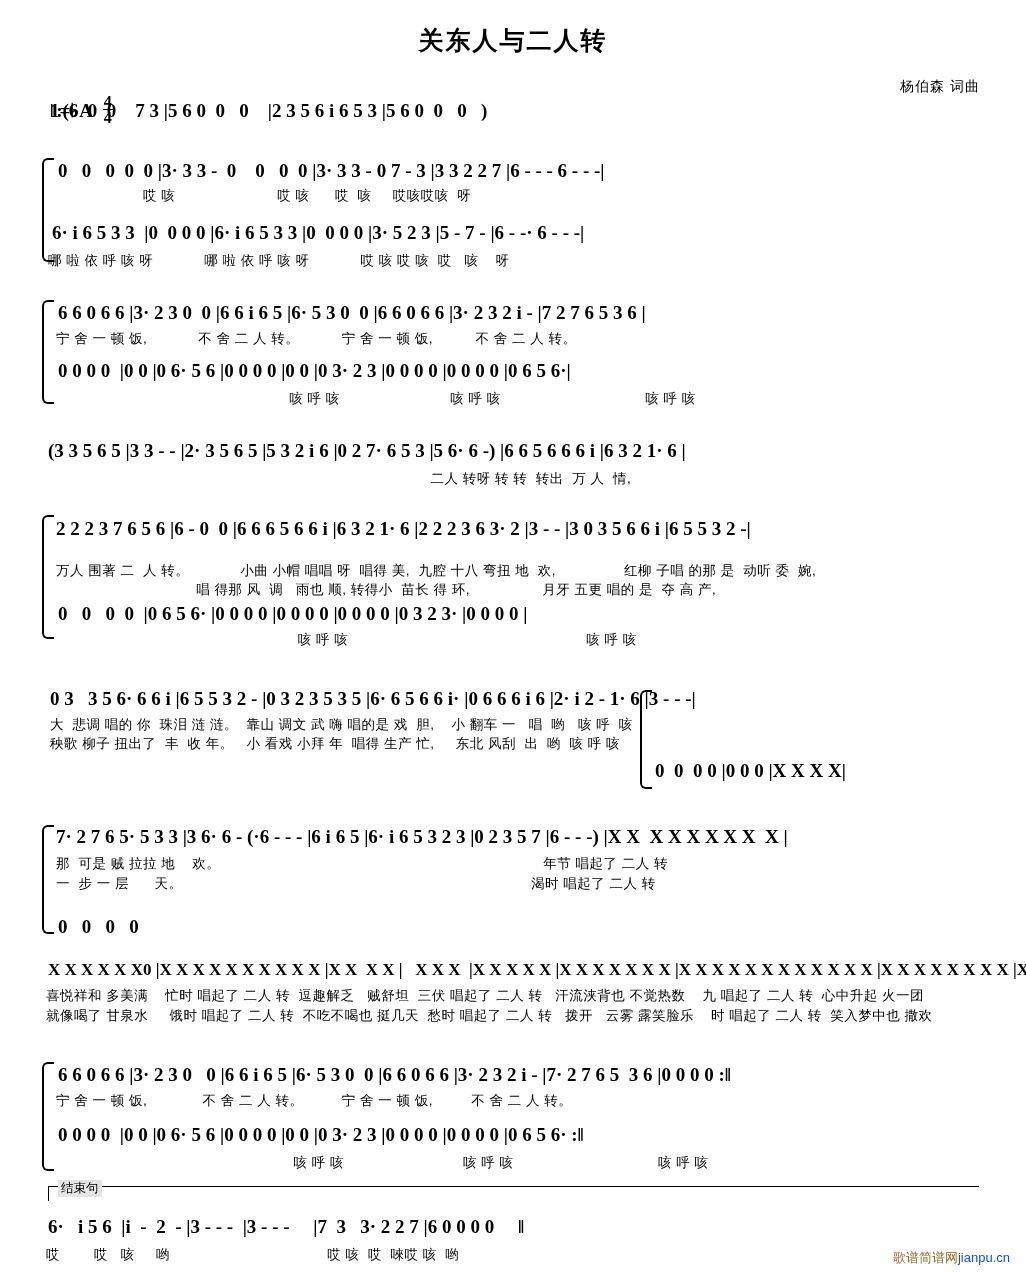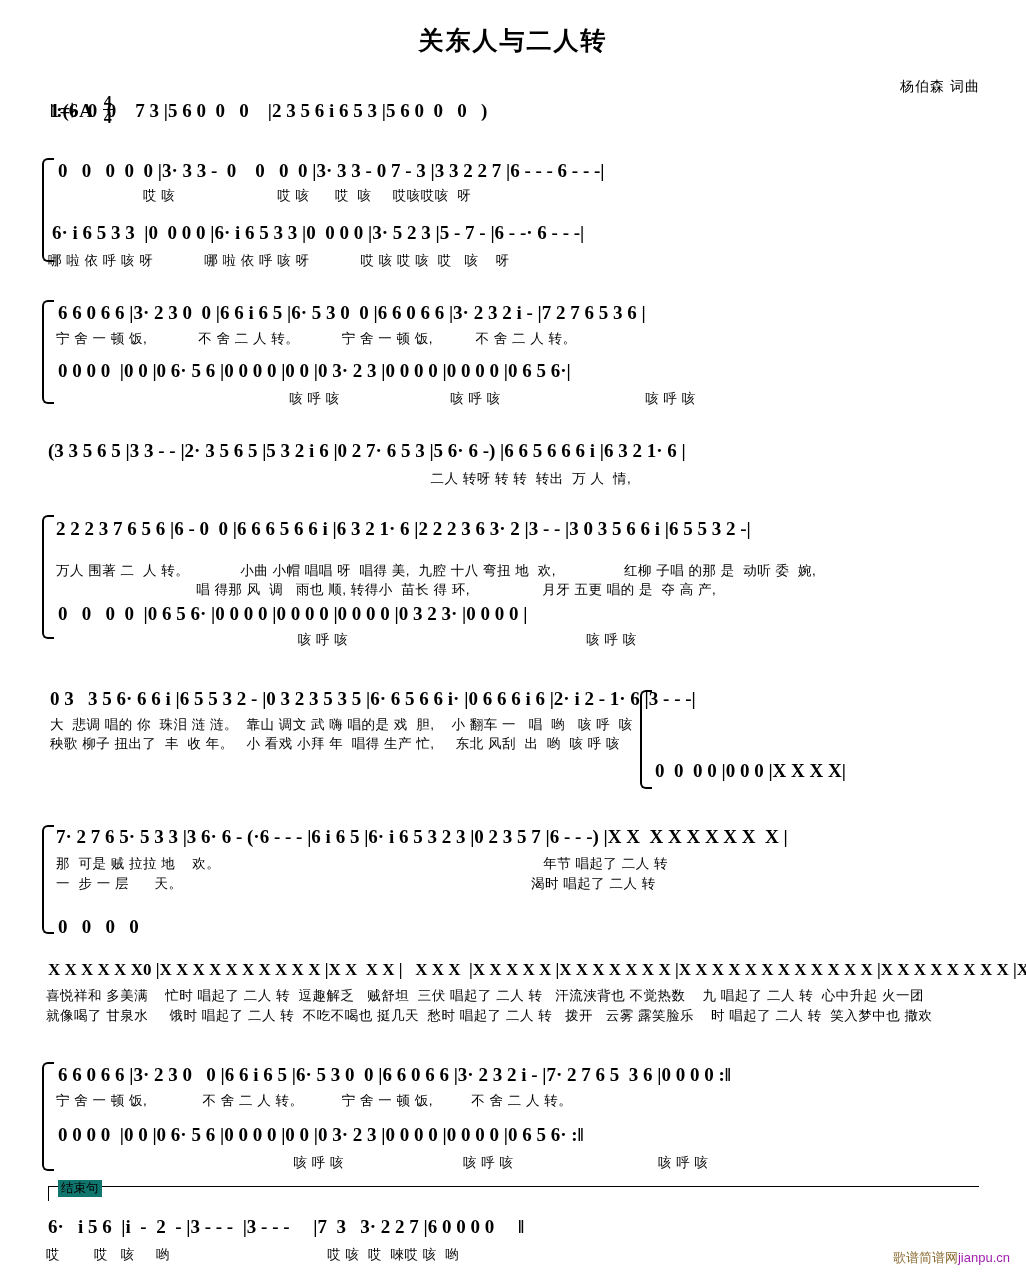--- a/index.html
+++ b/index.html
@@ -71,30 +71,30 @@
   .endbox{
     position:absolute;
     border:1.6px solid #000;
     border-right:none;
     border-bottom:none;
   }
   .endlabel{
     position:absolute;
     font-family:"Liberation Sans", sans-serif;
     font-size:12.5px;
-    background:#0f766e;
+    background:#e5e5e5;
     padding:0 3px;
   }
   .footer{
     position:absolute;right:16px;bottom:8px;
     font-family:"Liberation Sans", sans-serif;
     font-size:13px;
     color:#8a6a2f;
   }
-  .footer .blue{color:#a21caf;}
+  .footer .blue{color:#1d4ed8;}
 </style>
 </head>
 <body>
 
 <div class="page">
 
   <div class="title">关东人与二人转</div>
 
   <div class="keysig">
     <span>1=</span><span>♭A</span>

